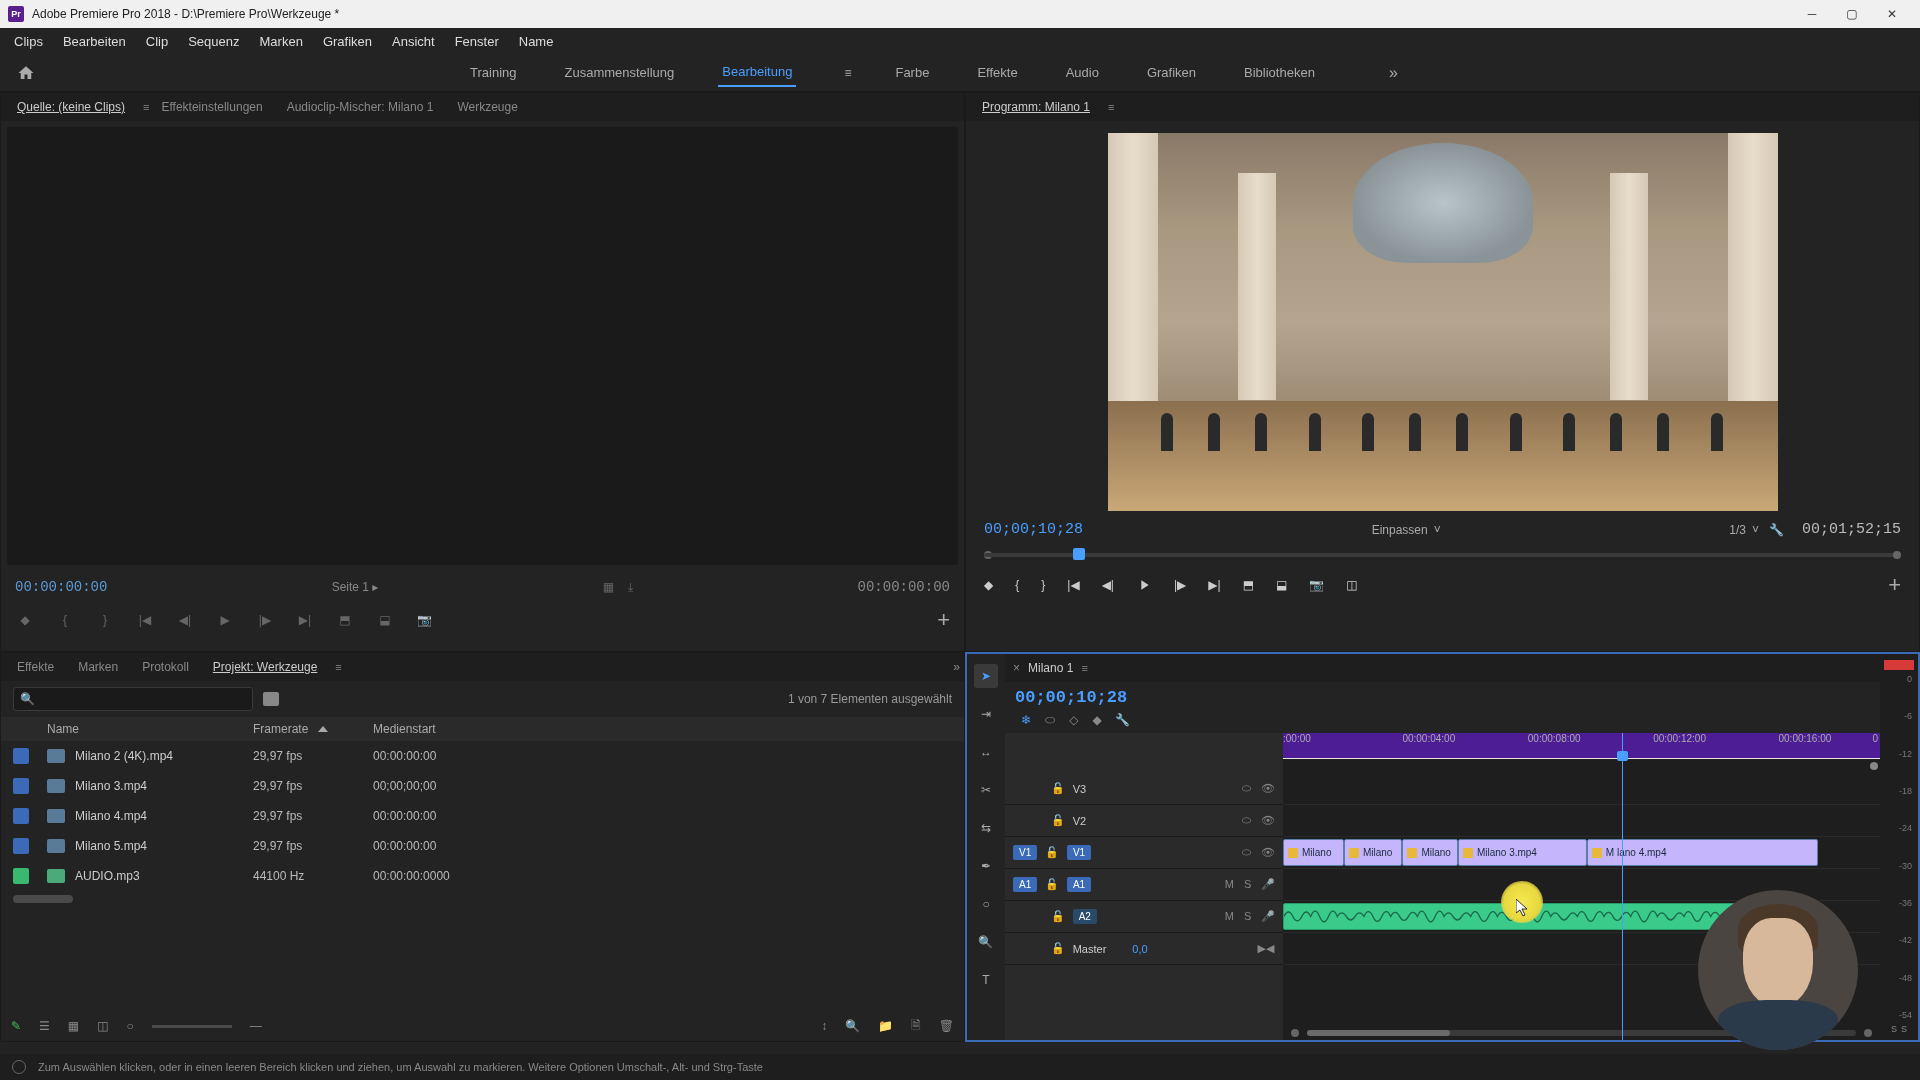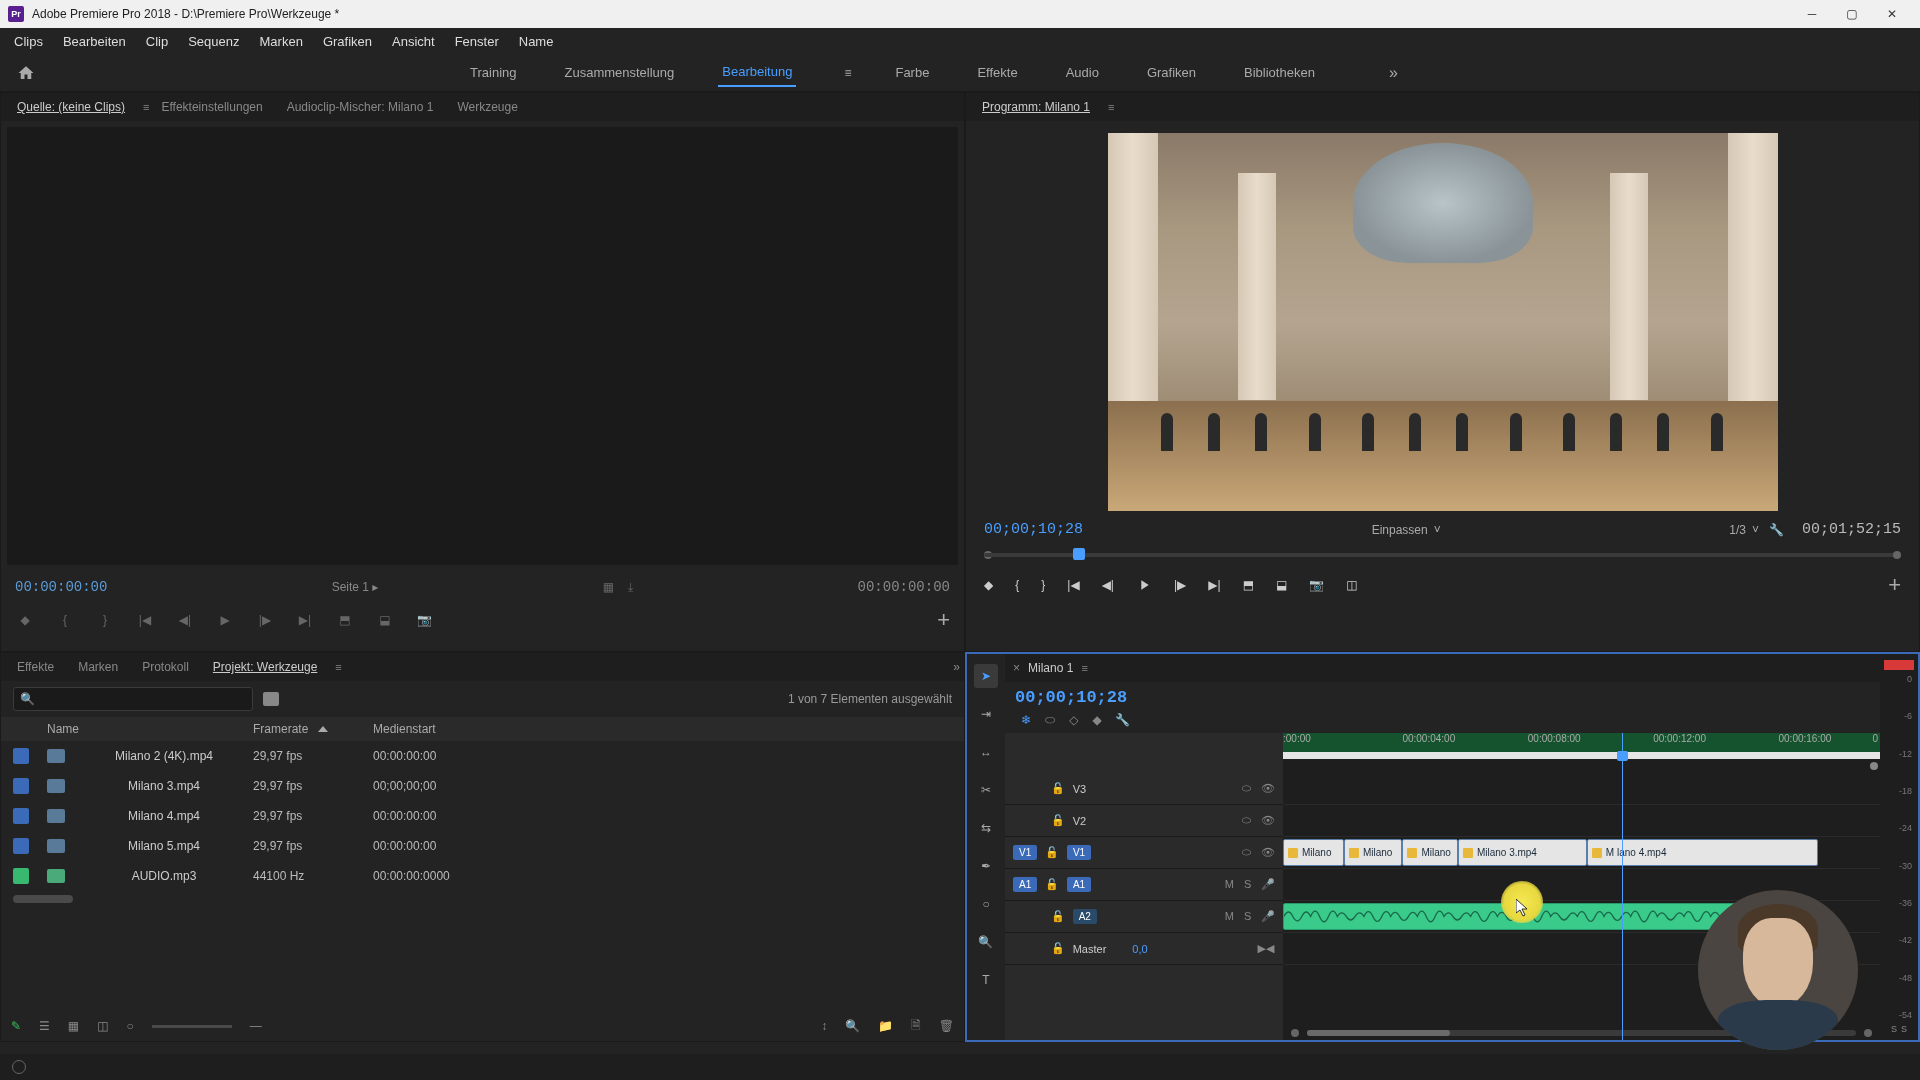--- a/index.html
+++ b/index.html
@@ -77,21 +77,21 @@
 .col-chk { width: 34px; }
 .col-name { flex: 0 0 206px; }
 .col-fr { flex: 0 0 120px; display: flex; align-items: center; gap: 10px; }
 .col-start { flex: 0 0 140px; }
 .sort-caret { width: 0; height: 0; border-left: 5px solid transparent; border-right: 5px solid transparent; border-bottom: 6px solid #aaa; }
 .file-row { display: flex; align-items: center; padding: 4px 12px; height: 30px; font-size: 12px; color: #ccc; }
 .file-chk { width: 16px; height: 16px; background: #3a6ab8; margin-right: 18px; border-radius: 2px; }
 .file-chk.audio { background: #39b86f; }
 .clip-icon { width: 18px; height: 14px; background: #5a7a9a; margin-right: 10px; border-radius: 2px; }
 .clip-icon.audio { background: #4aaa7a; }
-.file-name { flex: 0 0 178px; text-align: center; }
+.file-name { flex: 0 0 178px; }
 .file-fr { flex: 0 0 120px; color: #bbb; }
 .file-start { flex: 0 0 140px; color: #bbb; }
 .proj-scroll { height: 10px; margin: 4px 12px; }
 .proj-scroll-thumb { width: 60px; height: 8px; background: #4a4a4a; border-radius: 4px; }
 .proj-toolbar { height: 30px; display: flex; align-items: center; padding: 0 10px; gap: 18px; margin-top: auto; }
 .pt-icon { color: #888; cursor: pointer; }
 .pt-icon.green { color: #3fc060; }
 
 
 .timeline-panel { grid-column: 2; grid-row: 2; display: flex; border: 2px solid #3a6ab8; }
@@ -101,34 +101,34 @@
 .tl-main { flex: 1; display: flex; flex-direction: column; }
 .tl-header { height: 28px; background: #1e1e1e; display: flex; align-items: center; padding: 0 8px; }
 .tl-close { color: #888; margin-right: 8px; cursor: pointer; }
 .tl-title { color: #ccc; font-size: 12px; }
 .tl-top-row { display: flex; align-items: center; padding: 6px 10px; gap: 14px; }
 .tl-tc { color: #4a9eff; font-family: 'Courier New', monospace; font-size: 17px; font-weight: bold; }
 .tl-snap-icons { display: flex; gap: 14px; color: #888; margin-left: 6px; }
 .tl-tracks-area { flex: 1; display: flex; }
 .track-headers { width: 278px; background: #2a2a2a; }
 .ruler-wrap { flex: 1; position: relative; background: #1e1e1e; }
-.ruler { height: 26px; background: #14532d; position: relative; border-bottom: 7px solid #e5e5e5; }
+.ruler { height: 26px; background: #4c1d95; position: relative; border-bottom: 1px solid #e5e5e5; }
 .ruler-tick { position: absolute; top: 0; font-size: 10px; color: #aaa; }
 .playhead { position: absolute; top: 0; bottom: 0; width: 1px; background: #4a9eff; z-index: 10; }
 .playhead-head { position: absolute; top: 18px; left: -5px; width: 11px; height: 10px; background: #4a9eff; border-radius: 2px; }
 .track-row { height: 32px; display: flex; align-items: center; padding: 0 8px; border-bottom: 1px solid #1a1a1a; gap: 8px; font-size: 11px; color: #ccc; }
 .track-badge { padding: 2px 6px; background: #3a6ab8; color: #fff; border-radius: 2px; font-size: 10px; }
 .track-badge.source { background: #3a6ab8; }
 .track-lock { color: #888; }
 .track-name { min-width: 24px; }
 .track-ctrl { color: #888; display: flex; gap: 10px; margin-left: auto; }
 .tracks-body { position: relative; }
 .video-track { height: 32px; border-bottom: 1px solid #2a2a2a; position: relative; }
 .audio-track { height: 32px; border-bottom: 1px solid #2a2a2a; position: relative; }
-.clip { position: absolute; top: 2px; bottom: 2px; background: #e5e5e5; border: 1px solid #5a7ea8; border-radius: 2px; display: flex; align-items: center; padding: 0 4px; font-size: 10px; color: #1a2a3a; overflow: hidden; }
+.clip { position: absolute; top: 2px; bottom: 2px; background: #c4b5fd; border: 1px solid #5a7ea8; border-radius: 2px; display: flex; align-items: center; padding: 0 4px; font-size: 10px; color: #1a2a3a; overflow: hidden; }
 .clip .fx { width: 10px; height: 10px; background: #e8b83a; margin-right: 4px; border-radius: 1px; }
 .audio-clip { position: absolute; top: 2px; bottom: 2px; background: #3aca8a; border: 1px solid #2a9a6a; border-radius: 2px; overflow: hidden; }
 .waveform { position: absolute; inset: 0; }
 .highlight-circle { position: absolute; width: 42px; height: 42px; background: radial-gradient(circle, #f5e850 0%, #e8d840 60%, transparent 100%); border-radius: 50%; z-index: 20; }
 .cursor-arrow { position: absolute; z-index: 21; }
 .mixup { width: 18px; height: 14px; display: flex; align-items: center; justify-content: center; color: #888; }
 .tl-scroll { height: 14px; background: #1e1e1e; display: flex; align-items: center; padding: 0 8px; gap: 8px; }
 .tl-scroll-track { flex: 1; height: 6px; background: #3a3a3a; border-radius: 3px; position: relative; }
 .tl-scroll-thumb { position: absolute; left: 0; width: 26%; height: 6px; background: #6a6a6a; border-radius: 3px; }
 .tl-dot { width: 8px; height: 8px; background: #666; border-radius: 50%; }
@@ -566,13 +566,14 @@
 </div>
 
 <div class="webcam">
   <div class="webcam-hair"></div>
   <div class="webcam-face"></div>
   <div class="webcam-neck"></div>
 </div>
 
 <div class="status-bar">
   <div class="status-icon"></div>
+  <span>Zum Auswählen klicken, oder in einen leeren Bereich klicken und ziehen, um Auswahl zu markieren.  Weitere Optionen Umschalt-, Alt- und Strg-Taste</span>
 </div>
 
 </body></html>

